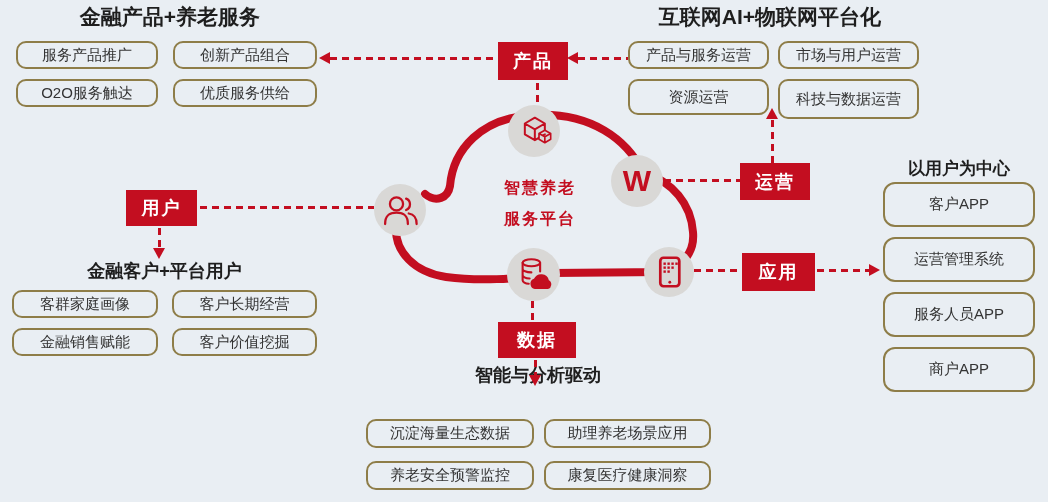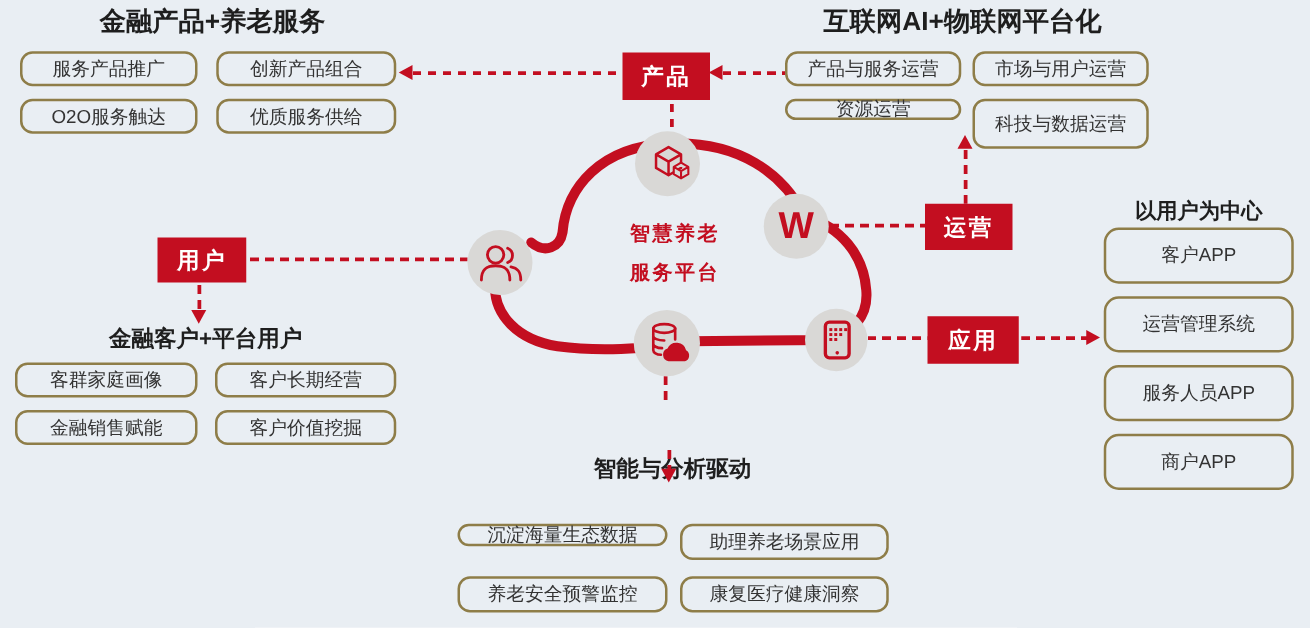--- a/index.html
+++ b/index.html
@@ -103,20 +103,21 @@
           <rect x="22" y="22" width="3" height="3"></rect>
         <circle cx="25" cy="37" r="1.8"></circle>
       </g>
     </svg>
   </div>
 
   <div class="badge" style="left:498px;top:42px;width:70px;height:38px;">产品</div>
   <div class="badge" style="left:740px;top:163px;width:70px;height:37px;">运营</div>
   <div class="badge" style="left:742px;top:253px;width:73px;height:38px;">应用</div>
   <div class="badge" style="left:126px;top:190px;width:71px;height:36px;">用户</div>
+  <div class="badge" style="left:498px;top:322px;width:78px;height:36px;">数据</div>
 
   <div class="hdash" style="left:330px;top:57px;width:168px;"></div>
   <div class="arr arr-left" style="left:319px;top:52px;"></div>
 
   <div class="hdash" style="left:578px;top:57px;width:50px;"></div>
   <div class="arr arr-left" style="left:567px;top:52px;"></div>
 
   <div class="vdash" style="left:536px;top:83px;height:21px;"></div>
 
   <div class="vdash" style="left:771px;top:120px;height:43px;"></div>
@@ -141,21 +142,21 @@
     <div class="node" style="height:28px;">服务产品推广</div>
     <div class="node" style="height:28px;">创新产品组合</div>
     <div class="node" style="height:28px;">O2O服务触达</div>
     <div class="node" style="height:28px;">优质服务供给</div>
   </div>
 
   <div class="heading h-big" style="left:620px;top:3px;width:300px;">互联网AI+物联网平台化</div>
   <div class="grid2" style="left:628px;top:41px;grid-template-columns:141px 141px;column-gap:9px;row-gap:10px;">
     <div class="node" style="height:28px;">产品与服务运营</div>
     <div class="node" style="height:28px;">市场与用户运营</div>
-    <div class="node" style="height:17px;">资源运营</div>
+    <div class="node" style="height:36px;">资源运营</div>
     <div class="node" style="height:40px;text-align:center;">科技与数据运营</div>
   </div>
 
   <div class="heading h-sml" style="left:883px;top:157px;width:152px;">以用户为中心</div>
   <div class="col1" style="left:883px;top:182px;grid-template-rows:repeat(4,45px);row-gap:10px;width:152px;">
     <div class="node" style="border-radius:12px;">客户APP</div>
     <div class="node" style="border-radius:12px;">运营管理系统</div>
     <div class="node" style="border-radius:12px;">服务人员APP</div>
     <div class="node" style="border-radius:12px;">商户APP</div>
   </div>
@@ -163,19 +164,19 @@
   <div class="heading h-mid" style="left:12px;top:259px;width:305px;">金融客户+平台用户</div>
   <div class="grid2" style="left:12px;top:290px;grid-template-columns:146px 145px;column-gap:14px;row-gap:10px;">
     <div class="node" style="height:28px;">客群家庭画像</div>
     <div class="node" style="height:28px;">客户长期经营</div>
     <div class="node" style="height:28px;">金融销售赋能</div>
     <div class="node" style="height:28px;">客户价值挖掘</div>
   </div>
 
   <div class="heading h-mid" style="left:366px;top:363px;width:344px;">智能与分析驱动</div>
   <div class="grid2" style="left:366px;top:419px;grid-template-columns:168px 167px;column-gap:10px;row-gap:13px;">
-    <div class="node" style="height:18px;">沉淀海量生态数据</div>
+    <div class="node" style="height:29px;">沉淀海量生态数据</div>
     <div class="node" style="height:29px;">助理养老场景应用</div>
     <div class="node" style="height:29px;">养老安全预警监控</div>
     <div class="node" style="height:29px;">康复医疗健康洞察</div>
   </div>
 
 </div>
 
 </body></html>

